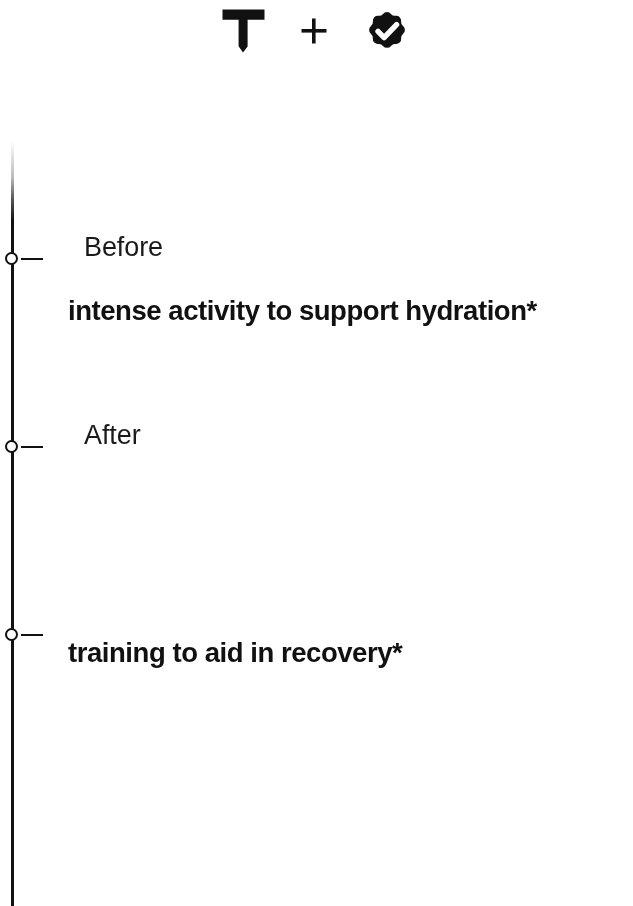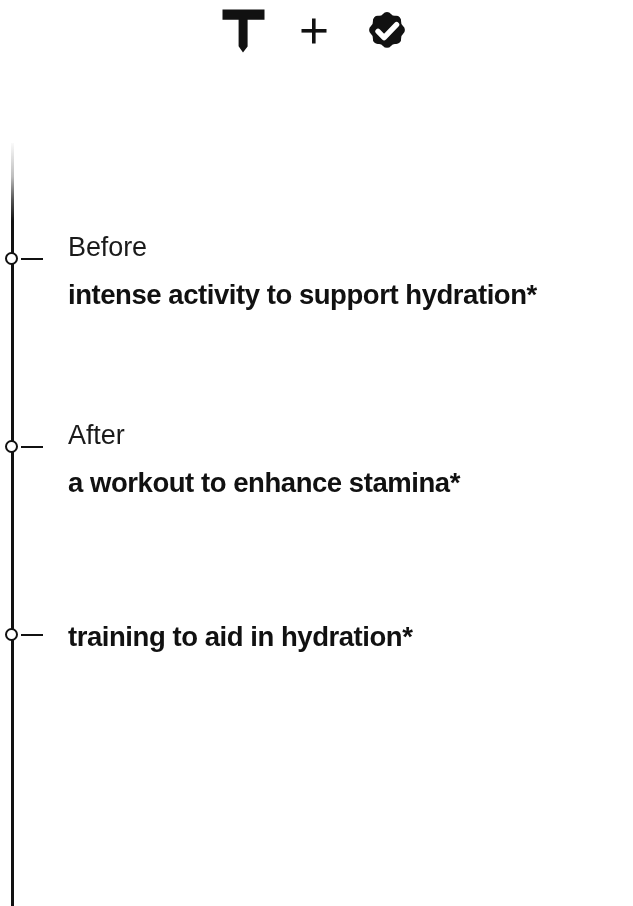--- a/index.html
+++ b/index.html
@@ -98,28 +98,29 @@
     top: -19px;
     width: 560px;
   }
   .entry-label {
     font-size: 27px;
     font-weight: 400;
     line-height: 34px;
     letter-spacing: -0.1px;
     color: #1a1a1a;
     white-space: nowrap;
+    margin-left: 16px;
   }
   .entry-desc {
     font-size: 27.5px;
     font-weight: 700;
     line-height: 34px;
     letter-spacing: -0.45px;
     color: #111111;
-    margin-top: 14px;
+    margin-top: 30px;
     white-space: nowrap;
   }
 </style>
 </head>
 <body>
 
 <div class="brand-bar">
   <div class="brand-inner">
 
     <span class="logo-t">
@@ -166,25 +167,24 @@
   </div>
 </div>
 
 <div class="entry" style="top:437px">
   <div class="entry-marker">
     <span class="knob"></span>
     <span class="tick"></span>
   </div>
   <div class="entry-text">
     <div class="entry-label">After</div>
-    <div class="entry-desc">a workout to enhance stamina*</div>
   </div>
 </div>
 
 <div class="entry" style="top:625px">
   <div class="entry-marker">
     <span class="knob"></span>
     <span class="tick"></span>
   </div>
   <div class="entry-text">
-    <div class="entry-desc">training to aid in hydration*</div>
+    <div class="entry-desc">training to aid in recovery*</div>
   </div>
 </div>
 
 </body></html>

